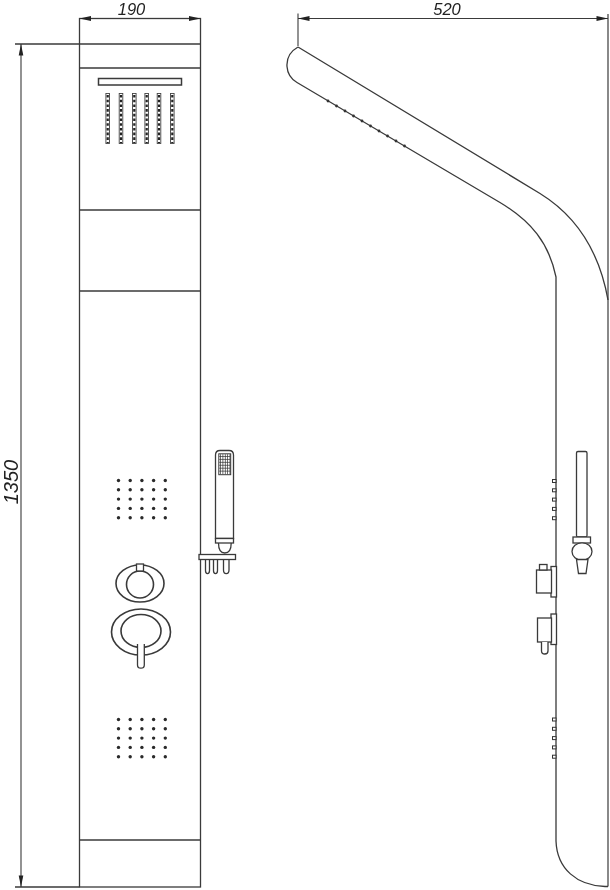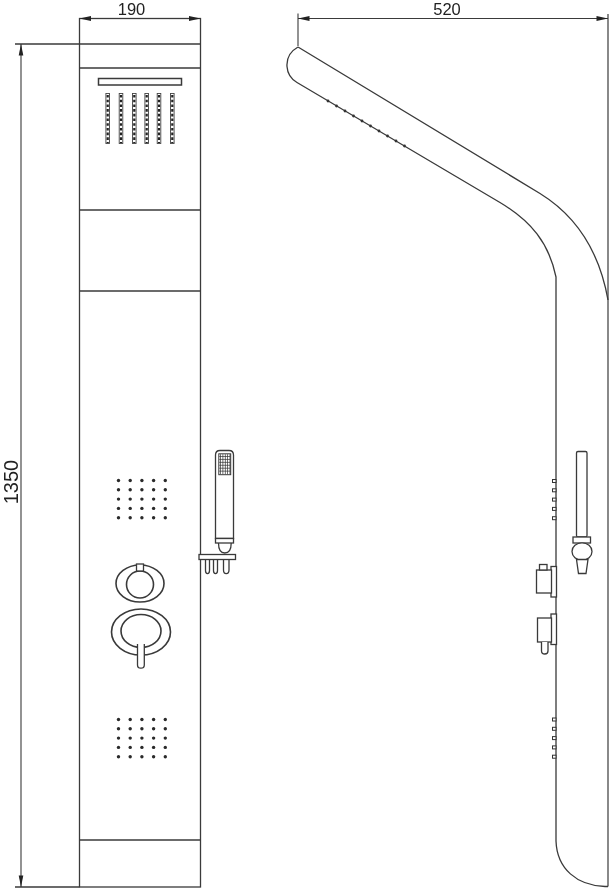--- a/index.html
+++ b/index.html
@@ -1,17 +1,17 @@
 <!DOCTYPE html>
 <html><head>
 <meta charset="utf-8">
 <style>
   html,body{margin:0;padding:0;background:#ffffff;}
   body{width:610px;height:890px;overflow:hidden;font-family:"Liberation Sans",sans-serif;}
-  .stage{position:relative;width:610px;height:890px;background:#ffffff;}
+  .stage{position:relative;width:610px;height:890px;background:#ffffff;font-style:italic;}
   svg{position:absolute;left:0;top:0;display:block;}
   text{font-family:"Liberation Sans","DejaVu Sans",sans-serif;fill:#222;}
 </style>
 </head>
 <body>
 
 <div class="stage">
 <svg viewBox="0 0 610 890" width="610" height="890">
 
   <g stroke="#3a3a3a" fill="none" stroke-width="1.3">

